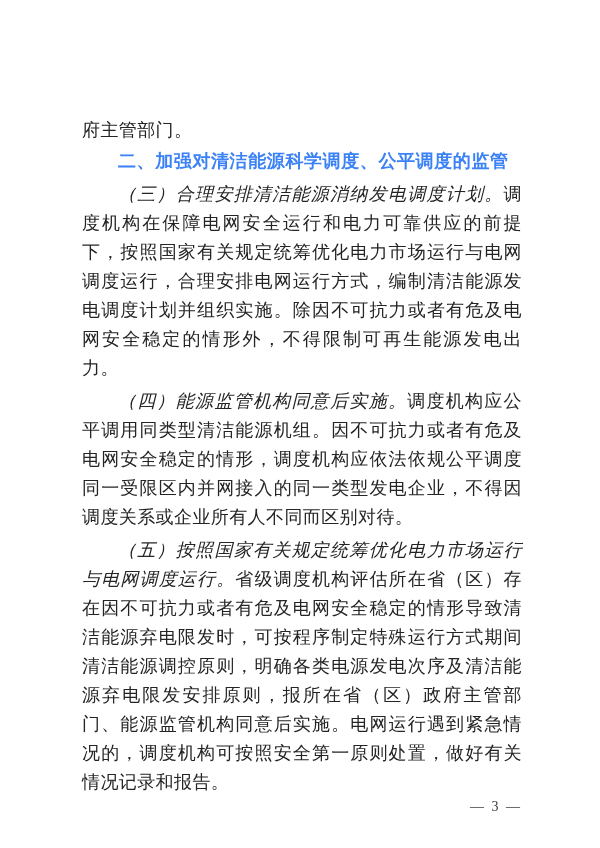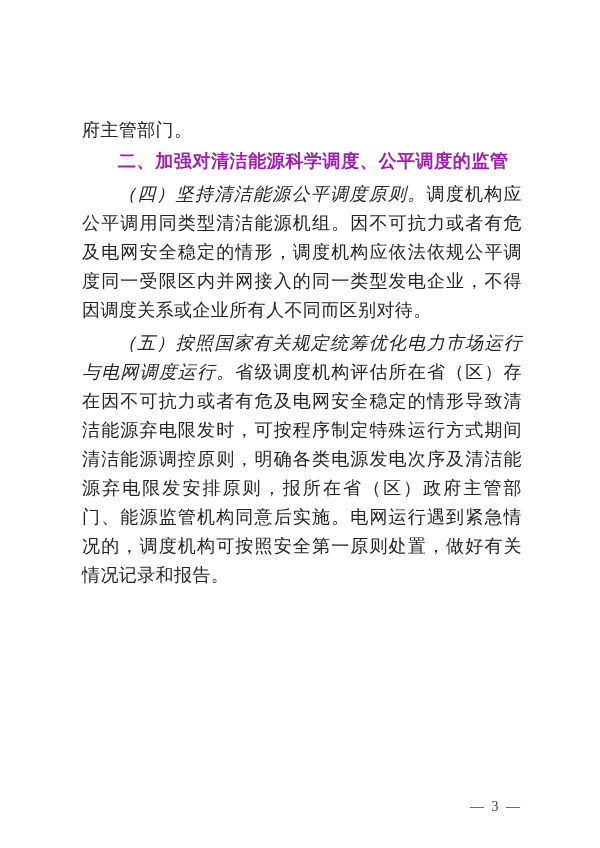--- a/index.html
+++ b/index.html
@@ -34,21 +34,21 @@
     color: #242424;
   }
   .indent { text-indent: 2em; }
   .section-heading {
     font-family: "Liberation Sans", sans-serif;
     font-weight: bold;
     font-size: 18px;
     line-height: 29px;
     text-indent: 2em;
     letter-spacing: 0.6px;
-    color: #a21caf;
+    color: #3b82f6;
   }
   .heading-gap { margin-top: 2px; }
   .par-gap { margin-top: 4px; }
   .item-lead {
     font-style: italic;
     color: #242424;
   }
   .page-number {
     position: absolute;
     left: 82px;
@@ -66,22 +66,23 @@
 
 <div class="page">
 
   <div class="text-block">
 
     <p class="body-par">府主管部门。</p>
 
 
     <p class="section-heading heading-gap">二、加强对清洁能源科学调度、公平调度的监管</p>
 
+    <p class="body-par indent par-gap"><span class="item-lead">（三）合理安排清洁能源消纳发电调度计划。</span><span>调度机构在保障电网安全运行和电力可靠供应的前提下，按照国家有关规定统筹优化电力市场运行与电网调度运行，合理安排电网运行方式，编制清洁能源发电调度计划并组织实施。除因不可抗力或者有危及电网安全稳定的情形外，不得限制可再生能源发电出力。</span></p>
 
-    <p class="body-par indent par-gap"><span class="item-lead">（四）坚持清洁能源公平调度原则。</span><span>调度机构应公平调用同类型清洁能源机组。因不可抗力或者有危及电网安全稳定的情形，调度机构应依法依规公平调度同一受限区内并网接入的同一类型发电企业，不得因调度关系或企业所有人不同而区别对待。</span></p>
+    <p class="body-par indent par-gap"><span class="item-lead">（四）能源监管机构同意后实施。</span><span>调度机构应公平调用同类型清洁能源机组。因不可抗力或者有危及电网安全稳定的情形，调度机构应依法依规公平调度同一受限区内并网接入的同一类型发电企业，不得因调度关系或企业所有人不同而区别对待。</span></p>
 
     <p class="body-par indent par-gap"><span class="item-lead">（五）按照国家有关规定统筹优化电力市场运行与电网调度运行。</span><span>省级调度机构评估所在省（区）存在因不可抗力或者有危及电网安全稳定的情形导致清洁能源弃电限发时，可按程序制定特殊运行方式期间清洁能源调控原则，明确各类电源发电次序及清洁能源弃电限发安排原则，报所在省（区）政府主管部门、能源监管机构同意后实施。电网运行遇到紧急情况的，调度机构可按照安全第一原则处置，做好有关情况记录和报告。</span></p>
 
   </div>
 
   <div class="page-number">— 3 —</div>
 
 </div>
 
 </body></html>

